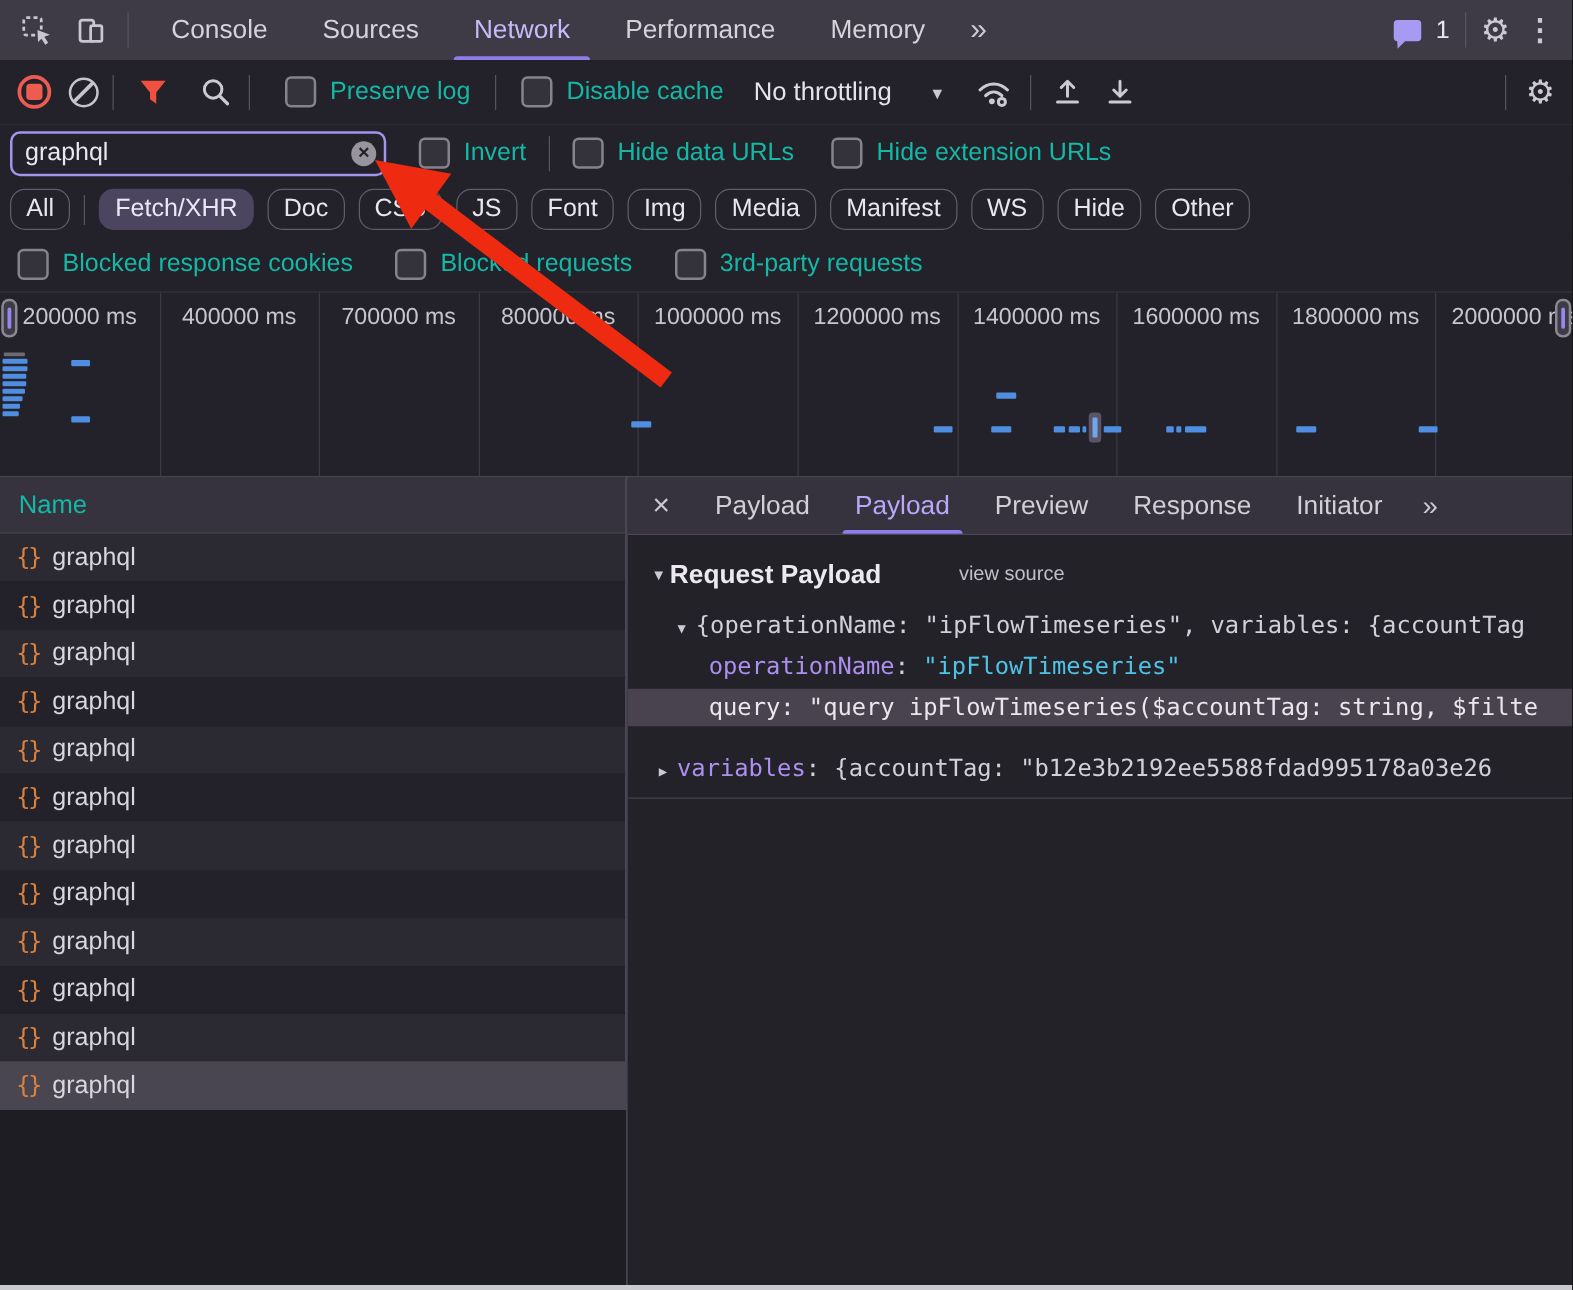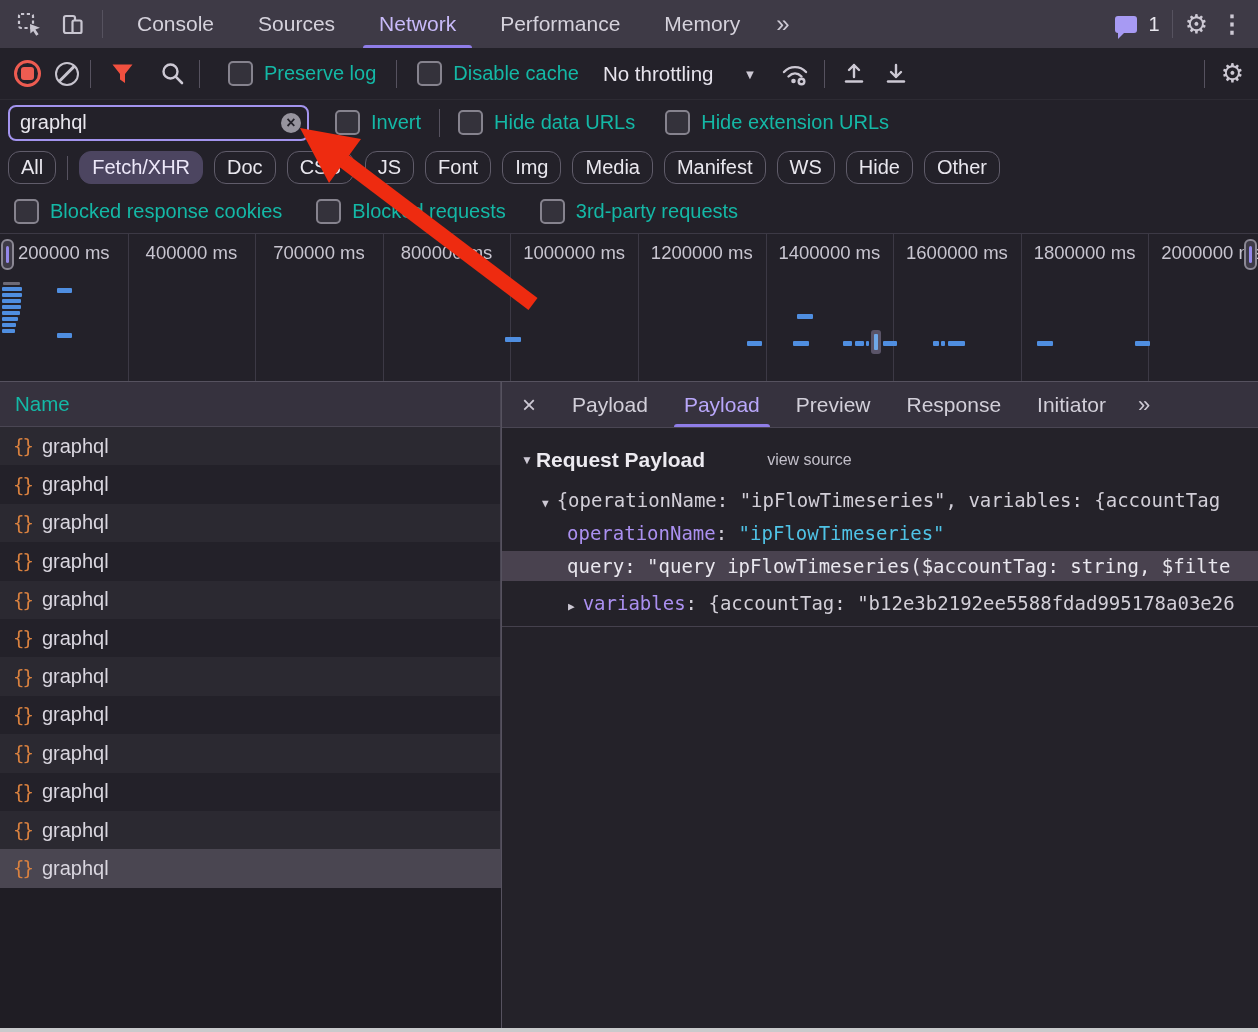--- a/index.html
+++ b/index.html
@@ -109,21 +109,21 @@
   .view-src{margin-left:62px;color:#c2bfc9;font-size:16px;cursor:pointer;}
   .mono{font-family:"DejaVu Sans Mono",monospace;font-size:19px;color:#d2cfd8;
         white-space:nowrap;overflow:hidden;}
   .p-root{margin-top:17px;padding-left:40px;}
   .p-root .tri{margin-right:8px;}
   .p-op{margin-top:11px;padding-left:65px;}
   .key{color:#ab90f0;}
   .str{color:#4fc3e6;}
   .p-query{margin-top:7px;padding:4px 0 4px 65px;background:#49424f;color:#e9e7ee;cursor:pointer;}
   .p-query .q{color:#e9e7ee;}
-  .p-vars{margin-top:11px;padding-left:66px;}
+  .p-vars{margin-top:23px;padding-left:25px;}
   .p-vars .tri{margin-right:8px;}
   .p-sep{margin-top:12px;height:1px;background:#45414d;}
 
   .bottom-strip{position:absolute;left:0;bottom:0;width:100%;height:4px;background:#c9cacc;z-index:30;}
   .arrow-svg{position:absolute;left:0;top:0;z-index:50;pointer-events:none;}
 </style>
 </head>
 <body>
 
 <div class="stage">

